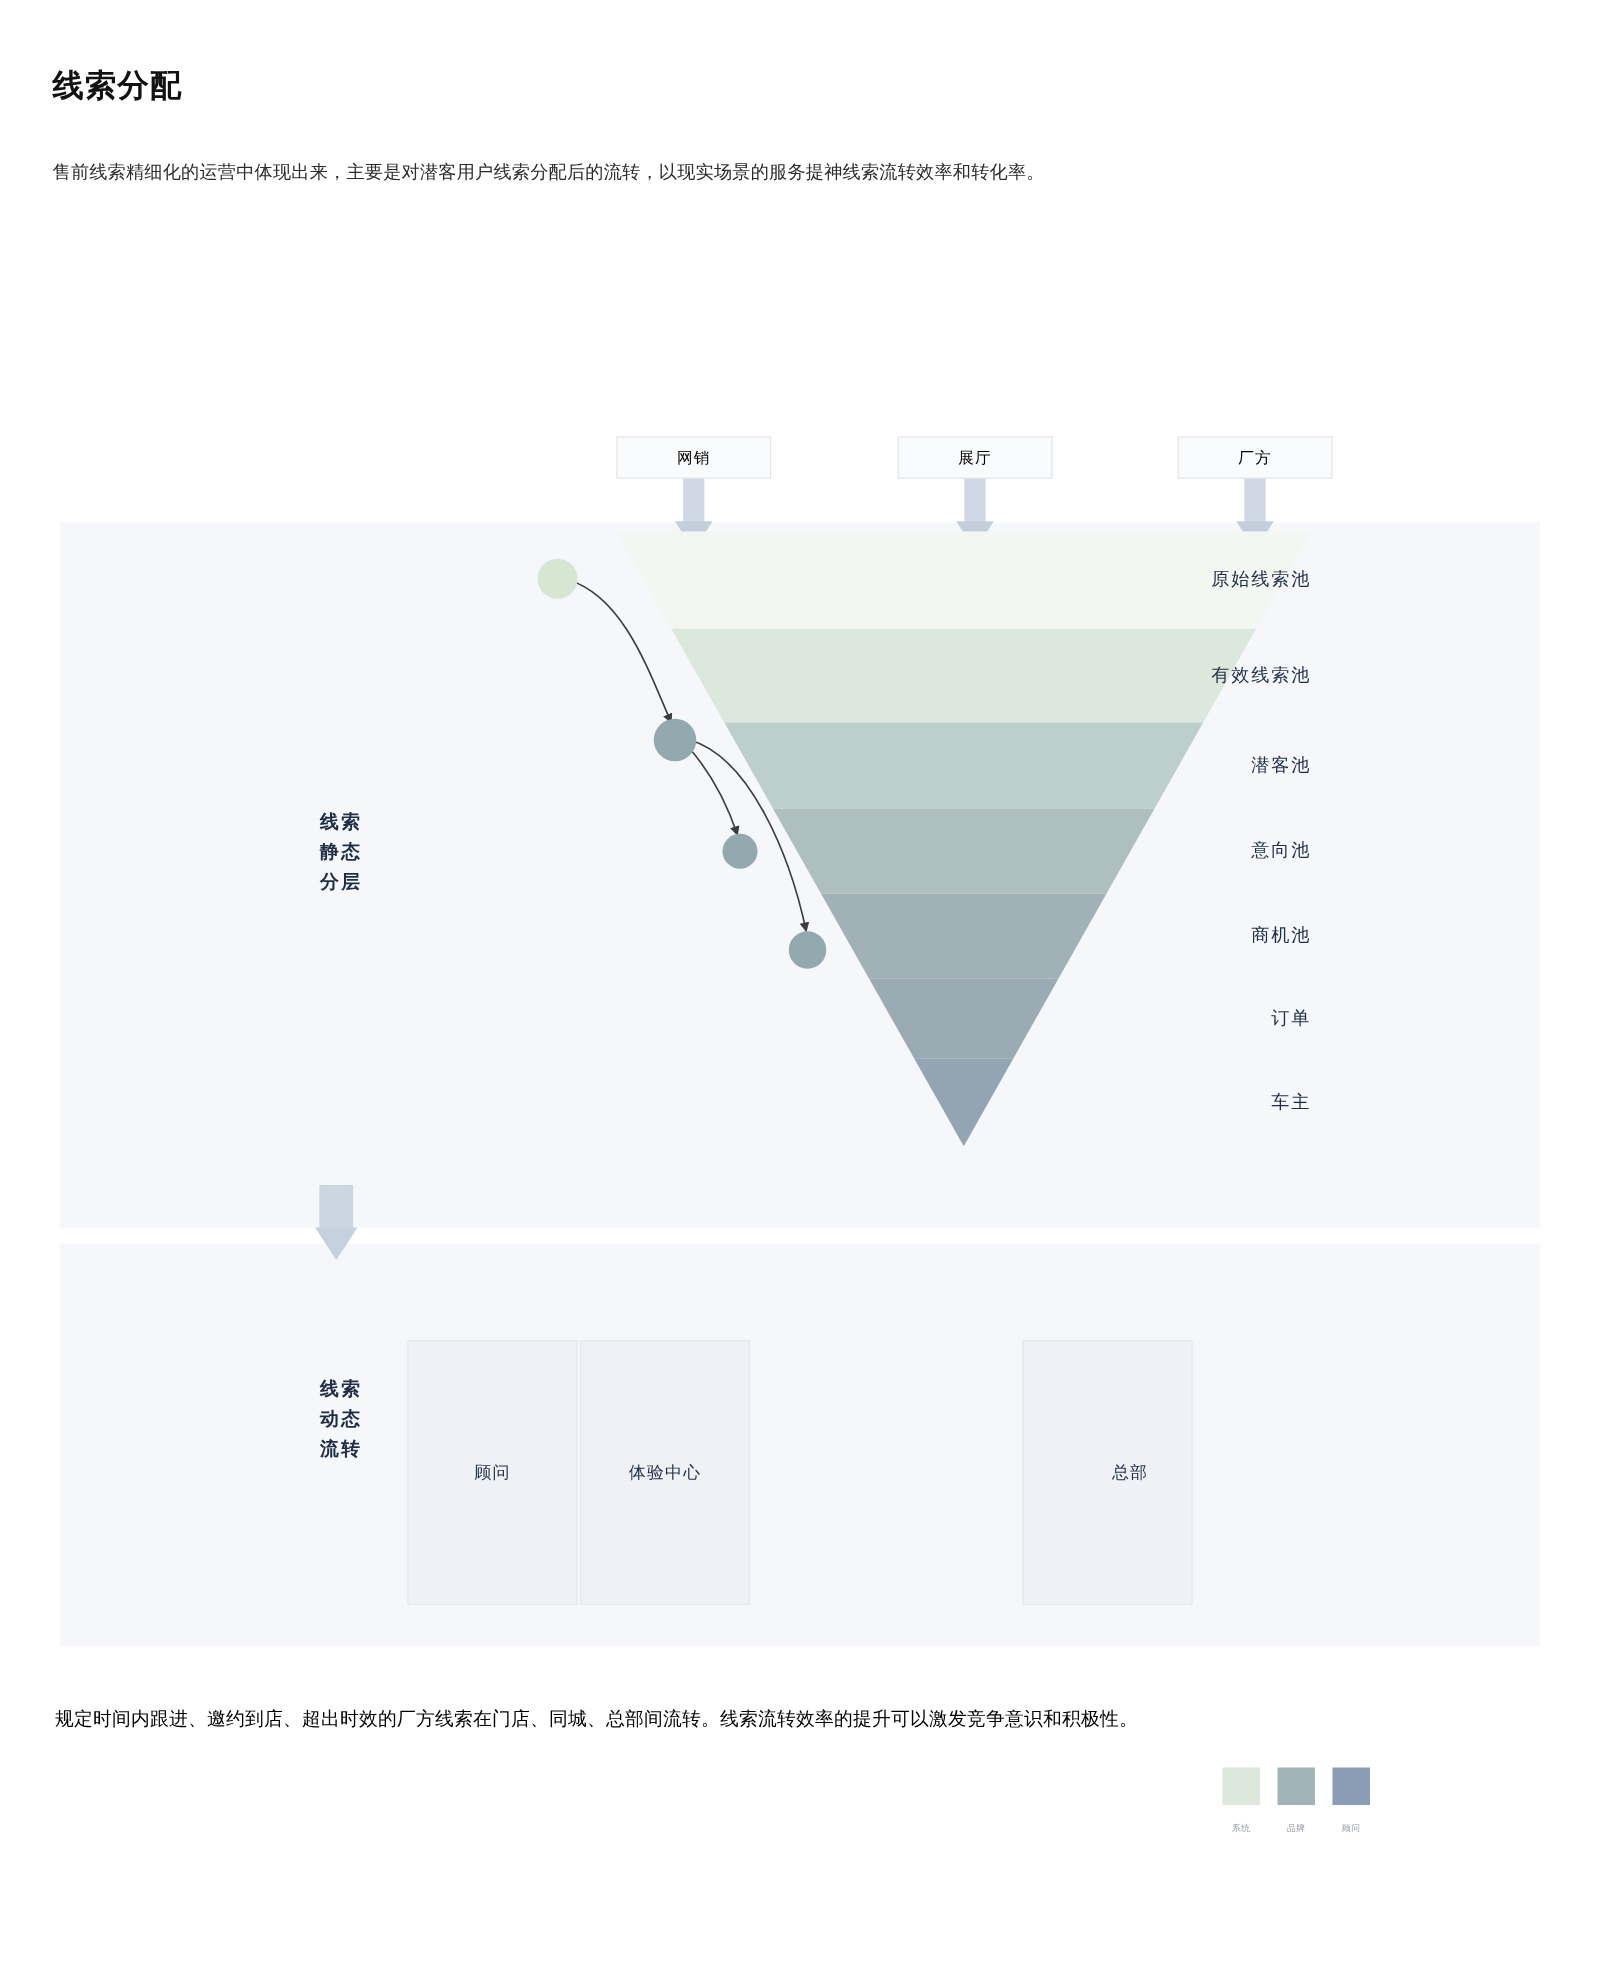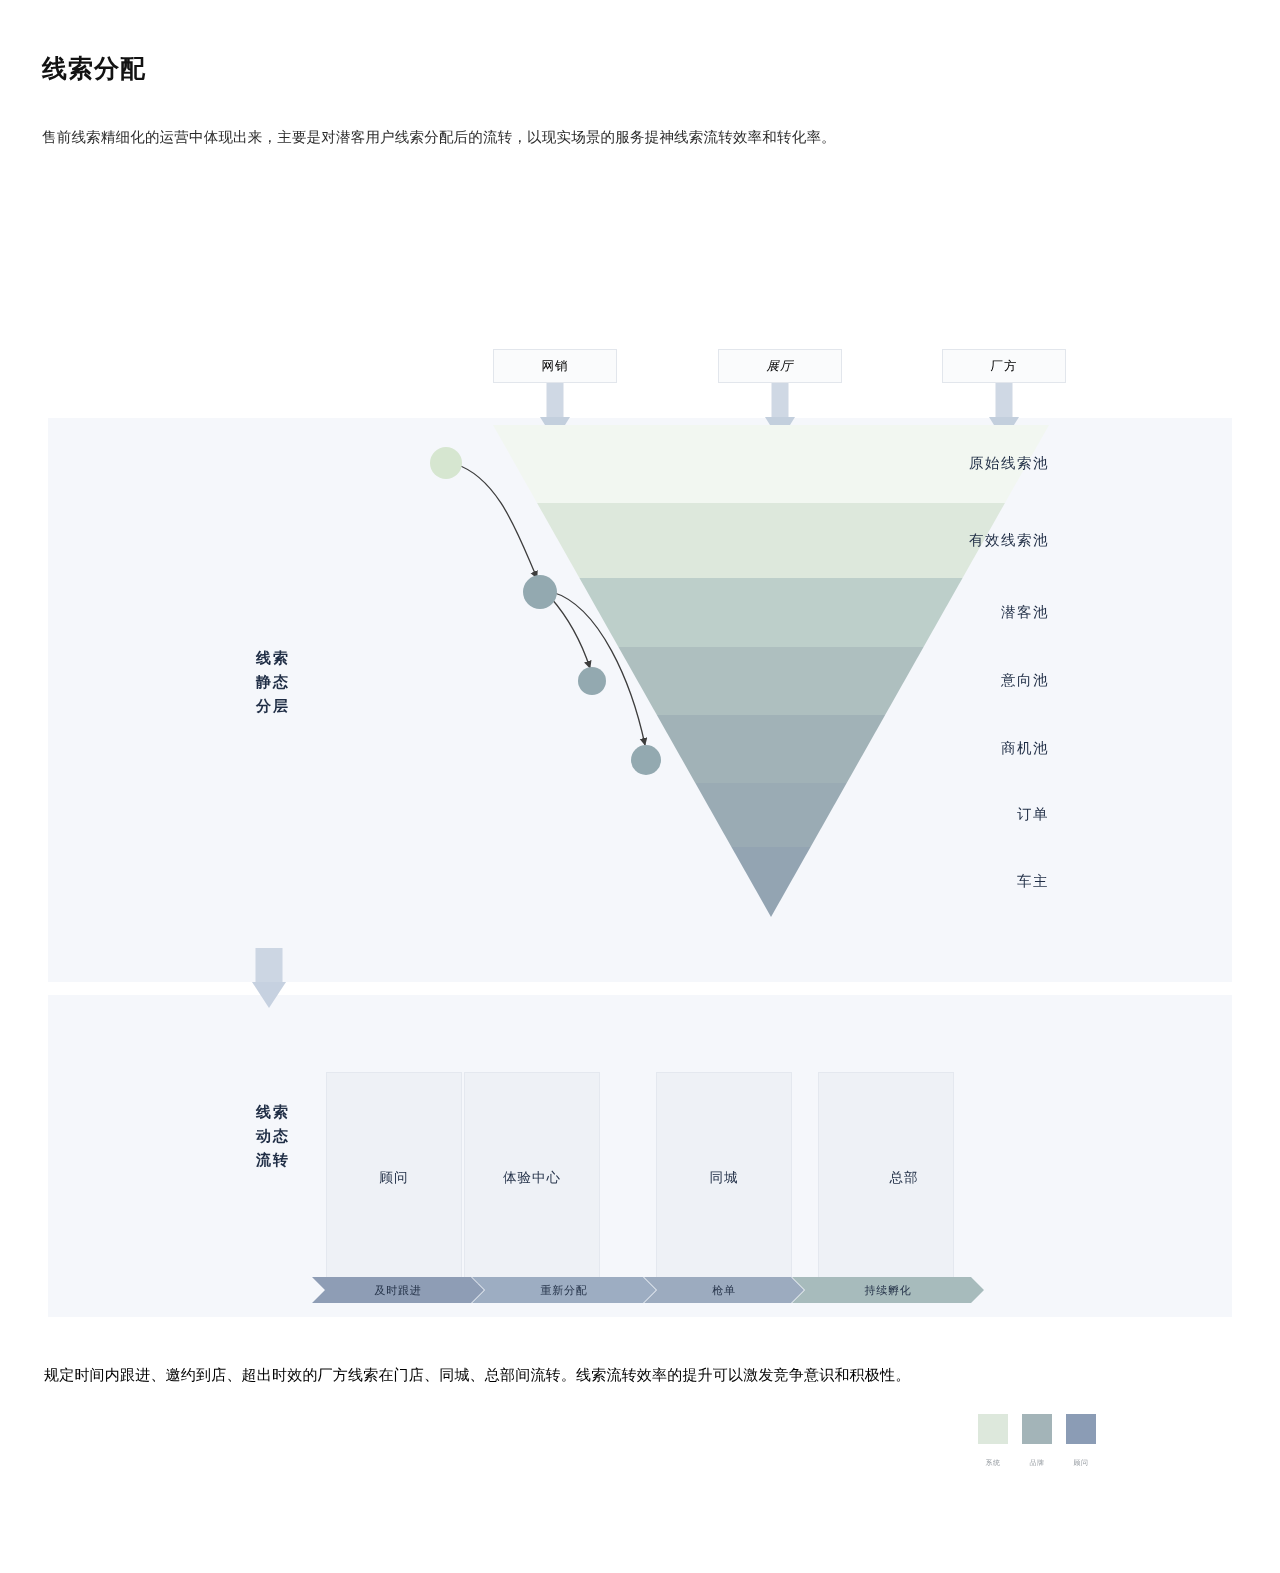--- a/index.html
+++ b/index.html
@@ -68,21 +68,21 @@
     background: #fafbfc;
     border: 1px solid #e2e6ec;
     display: flex;
     align-items: center;
     justify-content: center;
     font-size: 12.5px;
     color: #000000;
     letter-spacing: 1px;
   }
   #src-box-0 { left: 493px; top: 349px; }
-  #src-box-1 { left: 718px; top: 349px; font-style: italic; }
+  #src-box-1 { left: 718px; top: 349px; }
   #src-box-2 { left: 942px; top: 349px; }
 
   
   .down-arrow { position: absolute; }
   .down-arrow .shaft {
     position: absolute;
     left: 50%; top: 0;
     transform: translateX(-50%);
     width: 17px;
     background: #cfd8e4;
@@ -288,41 +288,24 @@
     <circle cx="592" cy="681" r="14" fill="#93a9b0"></circle>
     <circle cx="646" cy="760" r="15" fill="#93a9b0"></circle>
   </svg>
 
   <div class="dyn-card" id="dyn-card-0">
     <span>顾问</span>
   </div>
   <div class="dyn-card" id="dyn-card-1">
     <span>体验中心</span>
   </div>
-  <div class="dyn-card" id="dyn-card-2">
-    <span>同城</span>
-  </div>
   <div class="dyn-card" id="dyn-card-3">
     <span>总部</span>
   </div>
 
-  <div id="chevron-row">
-    <div class="chevron" id="chevron-0" style="background: rgb(142, 157, 181);">
-      <span>及时跟进</span>
-    </div>
-    <div class="chevron" id="chevron-1" style="background: rgb(157, 173, 194);">
-      <span>重新分配</span>
-    </div>
-    <div class="chevron" id="chevron-2" style="background: rgb(156, 171, 191);">
-      <span>枪单</span>
-    </div>
-    <div class="chevron" id="chevron-3" style="background: rgb(167, 187, 188);">
-      <span>持续孵化</span>
-    </div>
-  </div>
 
   <div class="page-footer">规定时间内跟进、邀约到店、超出时效的厂方线索在门店、同城、总部间流转。线索流转效率的提升可以激发竞争意识和积极性。</div>
 
   <div id="legend">
     <div class="legend-item" id="legend-item-0">
       <div class="legend-swatch" style="background: rgb(221, 232, 220);"></div>
       <div class="legend-label">系统</div>
     </div>
     <div class="legend-item" id="legend-item-1">
       <div class="legend-swatch" style="background: rgb(163, 180, 184);"></div>

